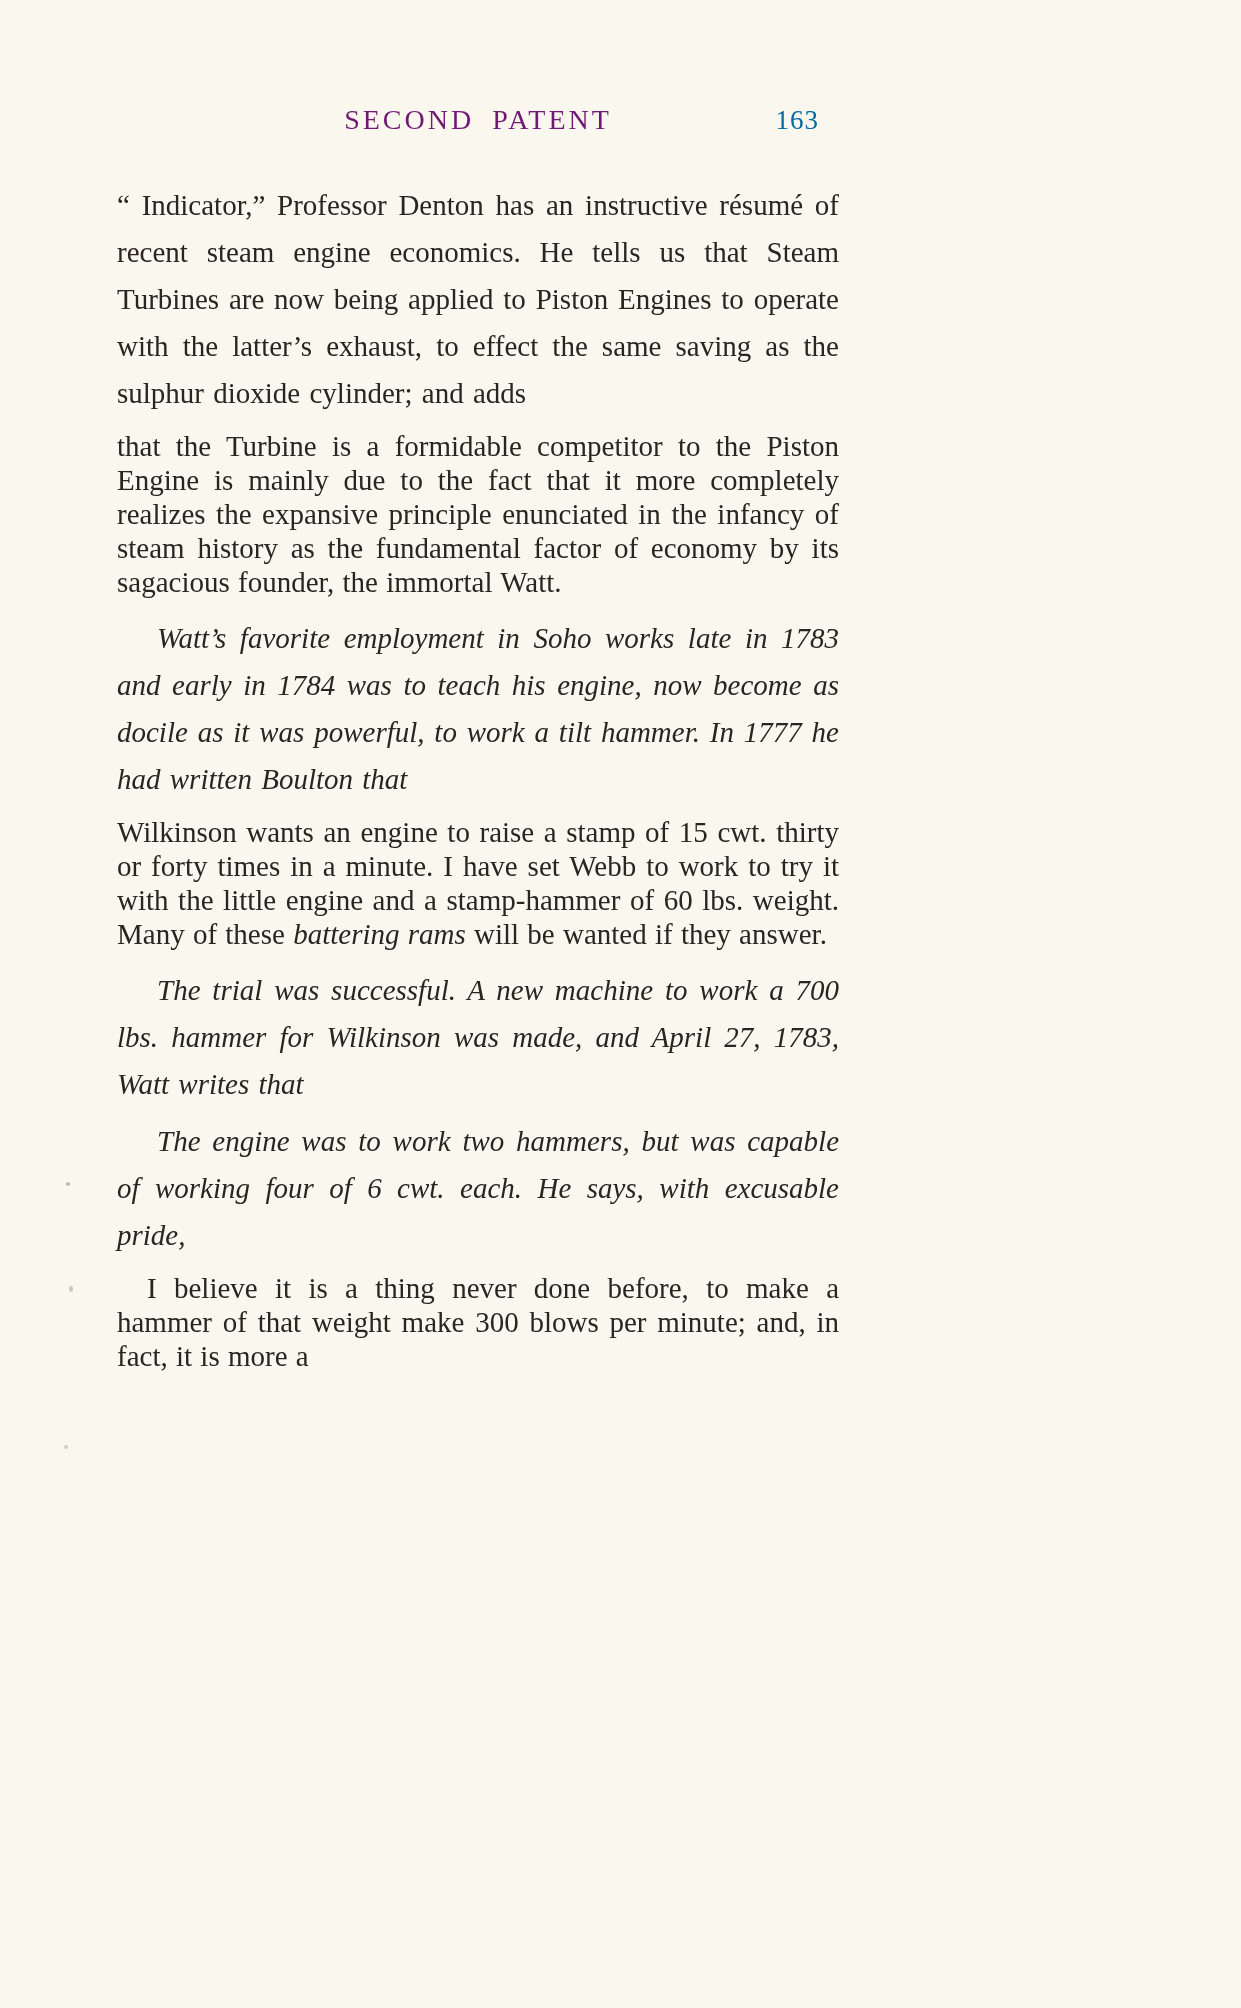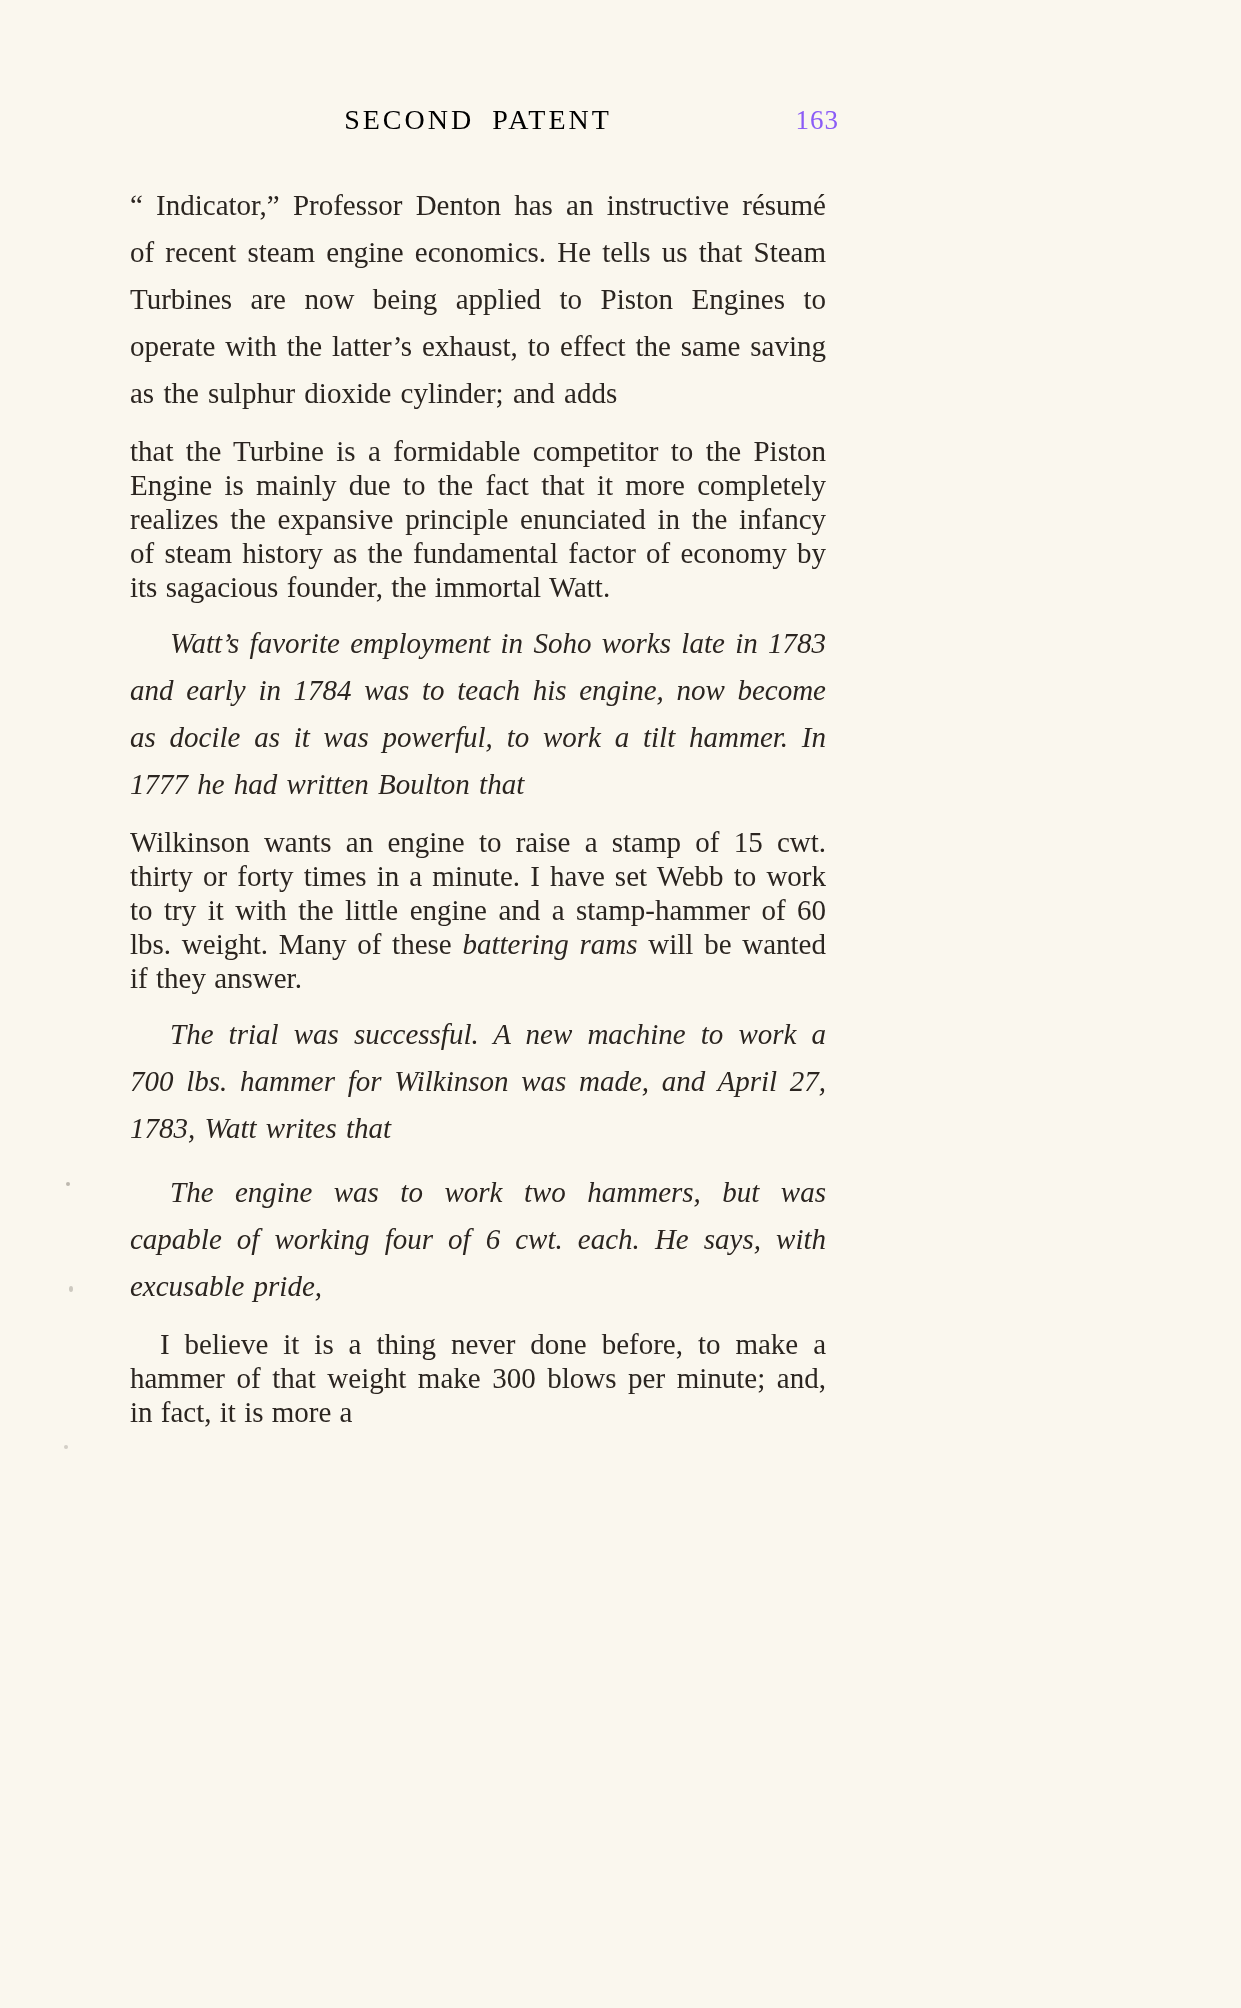--- a/index.html
+++ b/index.html
@@ -29,32 +29,32 @@
     margin-bottom: 34px;
   }
   .running-head {
     position: absolute;
     left: 0;
     right: 0;
     text-align: center;
     font-size: 28px;
     letter-spacing: 3px;
     word-spacing: 8px;
-    color: #000000;
+    color: #701a75;
   }
   .page-number {
     position: absolute;
-    right: 4px;
+    right: 24px;
     top: 1px;
     font-size: 27px;
     letter-spacing: 1px;
-    color: #8b5cf6;
+    color: #0369a1;
   }
   p {
-    margin: 17px;
+    margin: 4px;
     text-align: justify;
   }
   .body {
     font-size: 29px;
     line-height: 47px;
     word-spacing: 2px;
   }
   .body.indent {
     text-indent: 40px;
     font-style: italic;

